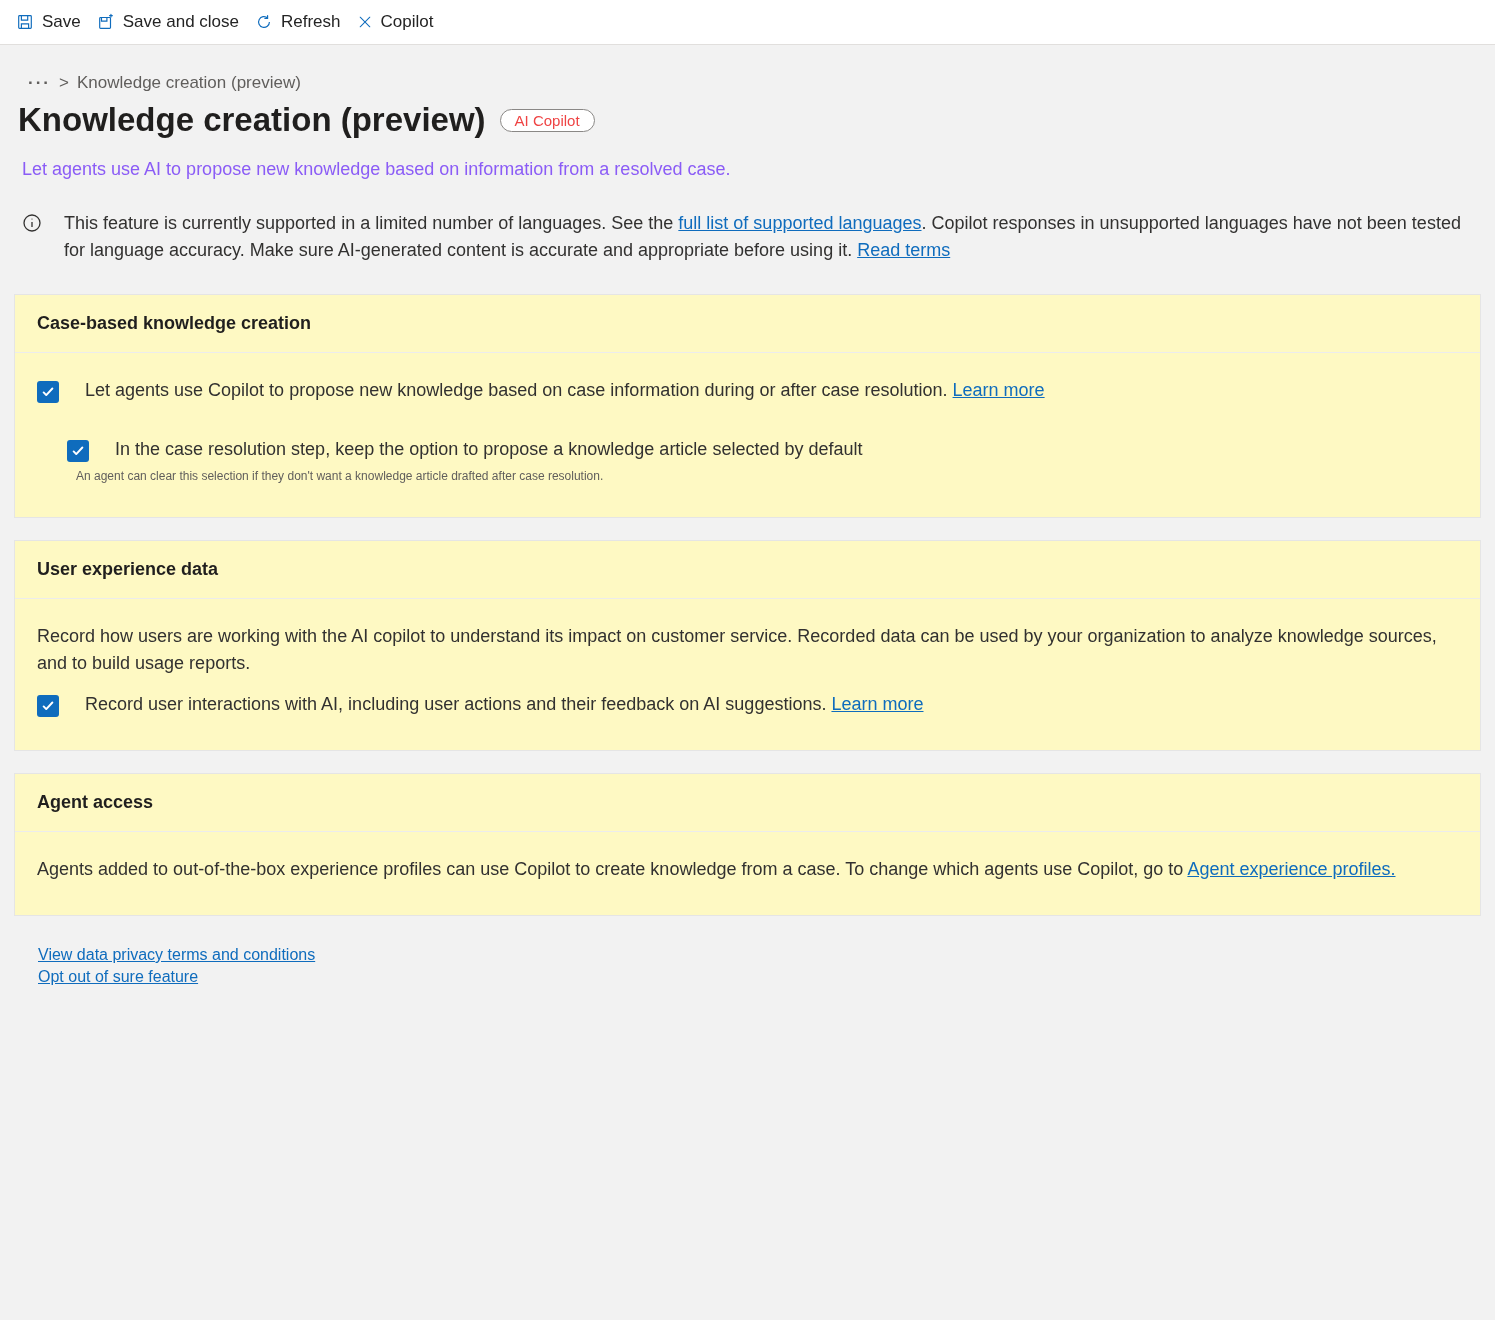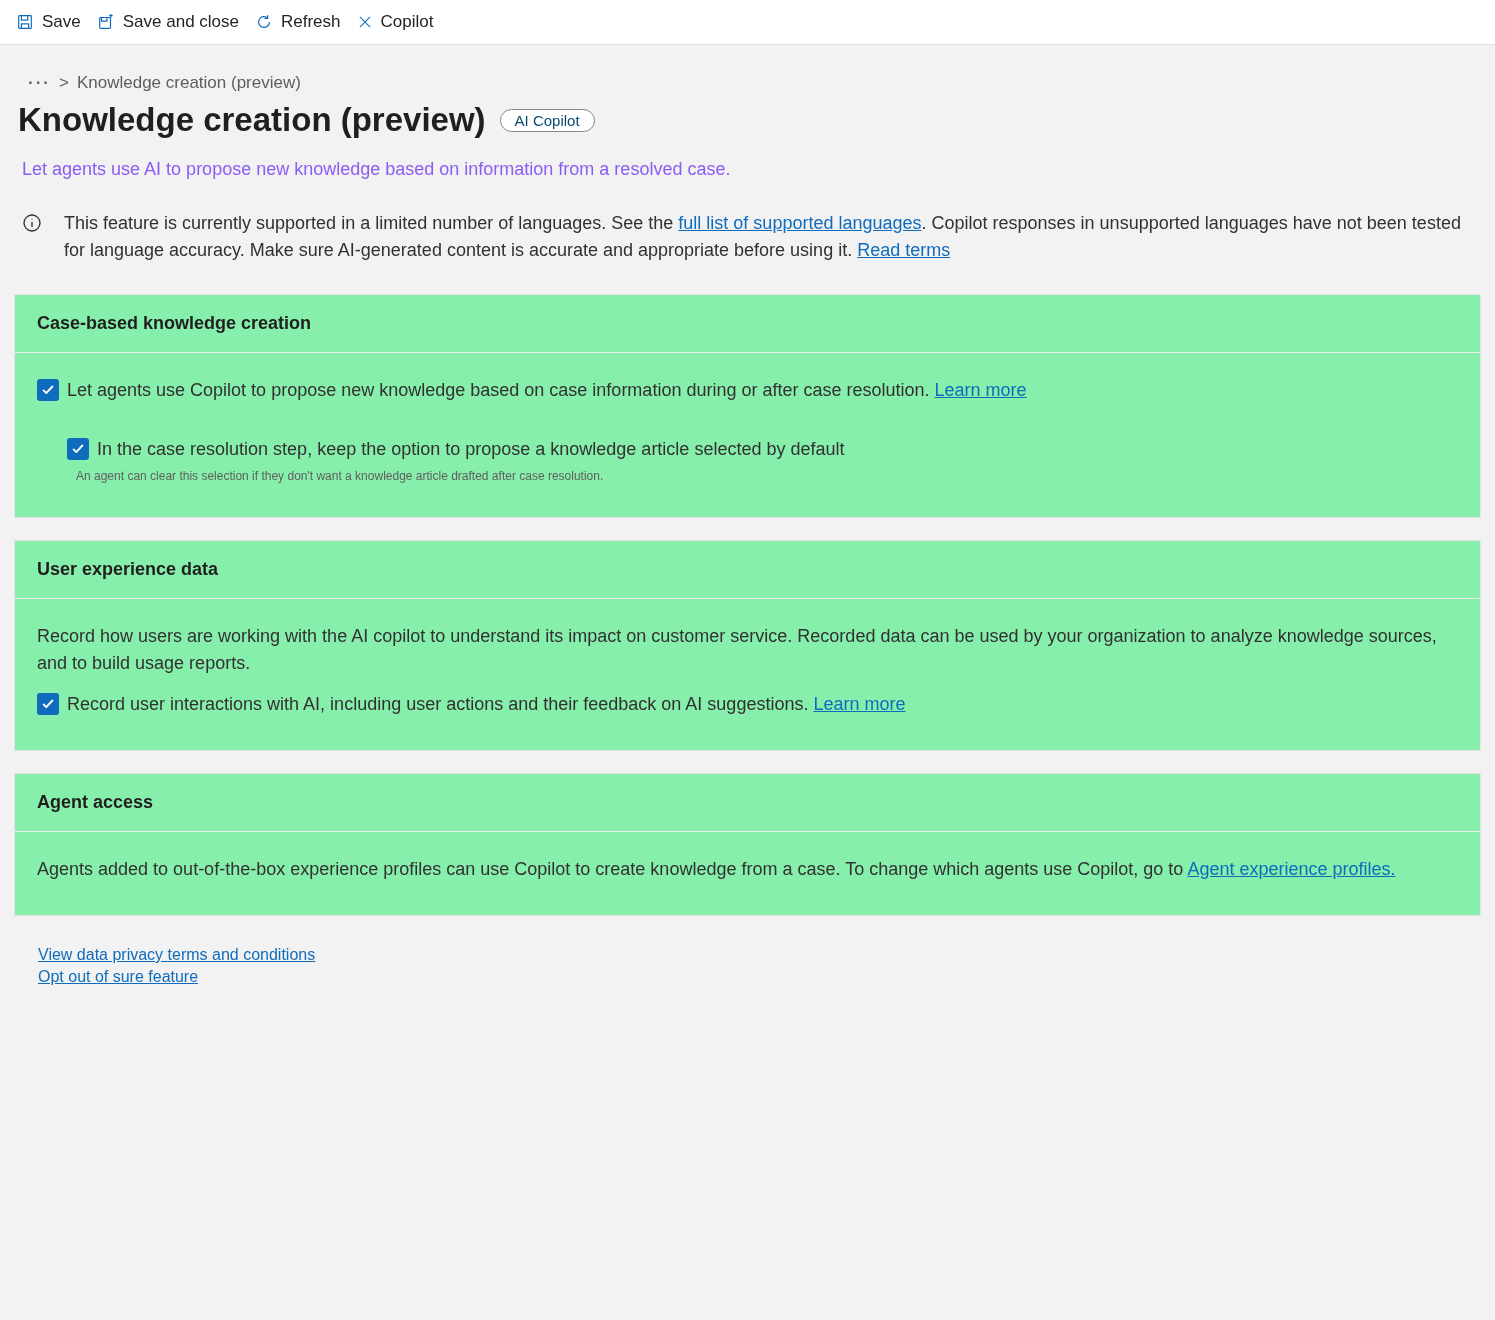--- a/index.html
+++ b/index.html
@@ -50,21 +50,21 @@
     .page-title {
       font-size: 33px;
       font-weight: 600;
       color: #201f1e;
     }
     .badge {
       border: 1px solid #8a8886;
       border-radius: 14px;
       padding: 2px 14px;
       font-size: 15px;
-      color: #0c4a6e;
+      color: #ef4444;
       background: #ffffff;
     }
     .subtitle {
       font-size: 18px;
       color: #8b5cf6;
       margin: 0 0 30px 8px;
     }
     .info-row {
       display: flex;
       gap: 22px;
@@ -73,40 +73,40 @@
       color: #323130;
       font-size: 18px;
       line-height: 1.5;
     }
     .info-row .info-icon {
       flex-shrink: 0;
       margin-top: 3px;
       color: #323130;
     }
     .card {
-      background: #86efac;
+      background: #fef9c3;
       border: 1px solid #e5e5e5;
       margin-bottom: 22px;
     }
     .card-header {
       padding: 18px 22px;
       border-bottom: 1px solid #ececec;
       font-weight: 600;
       font-size: 18px;
       color: #201f1e;
     }
     .card-body {
       padding: 24px 22px 32px 22px;
       font-size: 18px;
       line-height: 1.5;
     }
     .check-row {
       display: flex;
-      gap: 8px;
-      align-items: flex-start;
+      gap: 26px;
+      align-items: center;
     }
     .nested {
       margin-left: 30px;
       margin-top: 32px;
     }
     .checkbox {
       width: 22px;
       height: 22px;
       background: #0f6cbd;
       border-radius: 3px;

